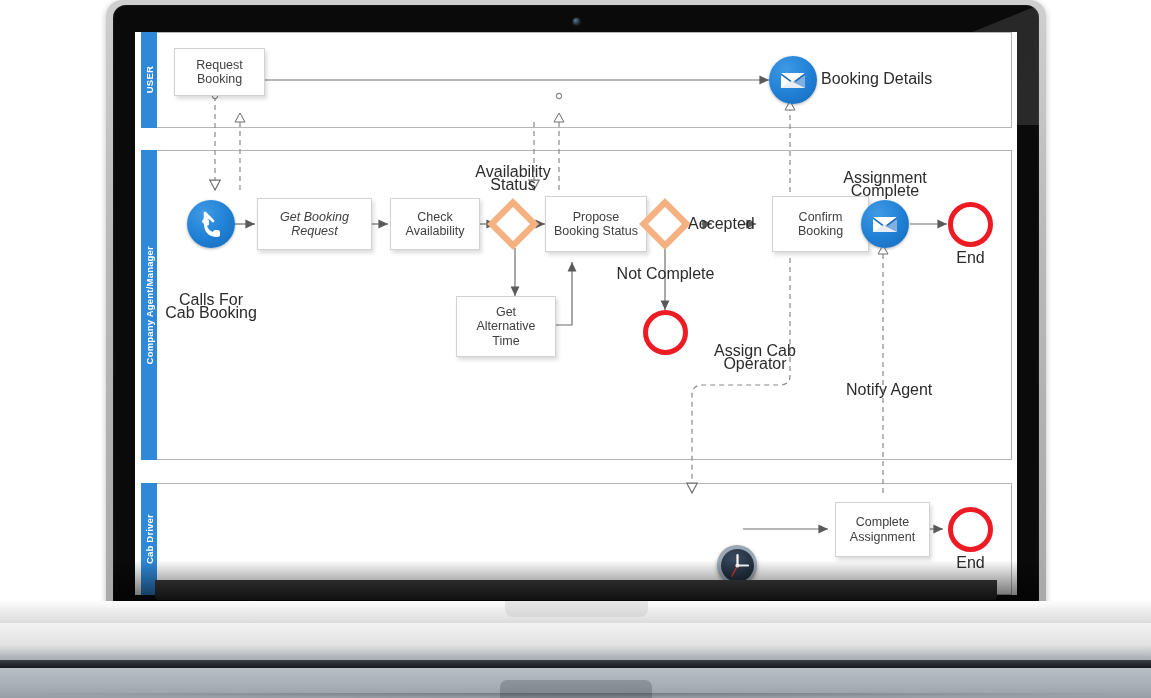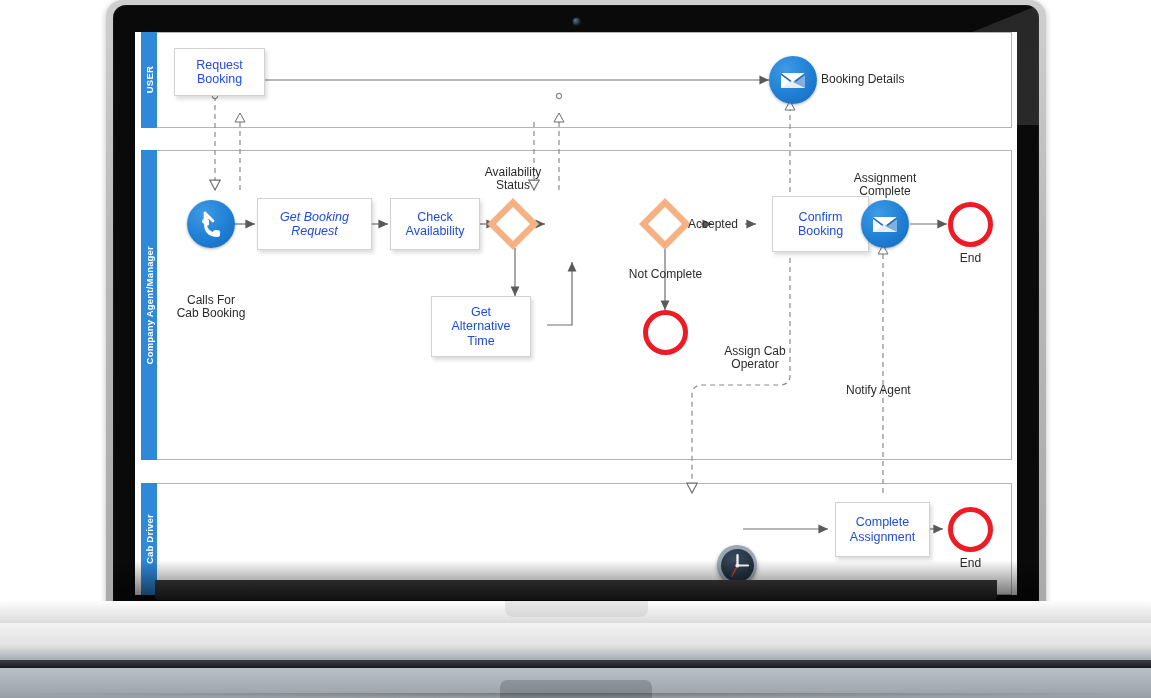--- a/index.html
+++ b/index.html
@@ -82,26 +82,26 @@
     display:flex;align-items:center;justify-content:center;
   }
   .lane-label span{
     writing-mode:vertical-rl;transform:rotate(180deg);white-space:nowrap;
   }
 
   .task{
     position:absolute;background:#fff;border:1px solid #d2d2d2;box-sizing:border-box;
     box-shadow:2px 3px 4px rgba(0,0,0,.14);
     display:flex;align-items:center;justify-content:center;text-align:center;
-    color:#1d4ed8;font-size:12.5px;line-height:14.5px;
+    color:#404040;font-size:12.5px;line-height:14.5px;
   }
   .task span{display:block;padding:0 3px;}
 
   .caption{
-    position:absolute;color:#2b2b2b;font-size:12px;line-height:12.5px;
+    position:absolute;color:#2b2b2b;font-size:16px;line-height:12.5px;
     text-align:center;white-space:pre;
   }
   .caption.left{text-align:left;white-space:nowrap;}
 
   .endev{
     position:absolute;border:5px solid #ed1c24;border-radius:50%;background:#fff;box-sizing:border-box;
   }
 
   .circ-icon{
     position:absolute;border-radius:50%;
@@ -244,22 +244,25 @@
     </div>
 
     <div style="position:absolute;left:348px;top:162px;width:60px;height:60px;">
       <svg width="60" height="60" viewBox="0 0 60 60">
         <path d="M30 4 L56 30 L30 56 L4 30 z" fill="#f6b183"></path>
         <path d="M30 13 L47 30 L30 47 L13 30 z" fill="#ffffff"></path>
       </svg>
     </div>
     <div class="caption" style="left:328px;top:134px;width:100px;">Availability<br>Status</div>
 
-
-    <div class="task" style="left:296px;top:264px;width:100px;height:61px;">
+    <div class="task" style="left:410px;top:164px;width:102px;height:56px;">
+      <span>Propose<br>Booking Status</span>
+    </div>
+
+    <div class="task" style="left:321px;top:264px;width:100px;height:61px;">
       <span>Get<br>Alternative<br>Time</span>
     </div>
 
     <div style="position:absolute;left:500px;top:162px;width:60px;height:60px;">
       <svg width="60" height="60" viewBox="0 0 60 60">
         <path d="M30 4 L56 30 L30 56 L4 30 z" fill="#f6b183"></path>
         <path d="M30 13 L47 30 L30 47 L13 30 z" fill="#ffffff"></path>
       </svg>
     </div>
     <div class="caption left" style="left:553px;top:186px;text-align:right;">Accepted</div>

